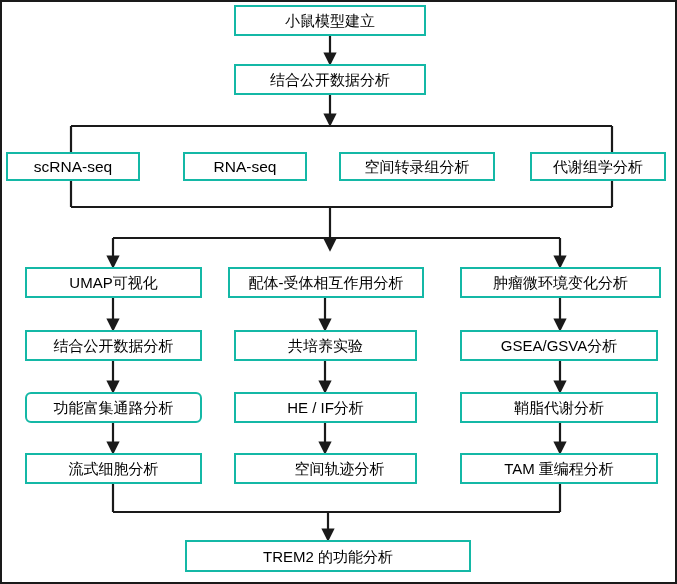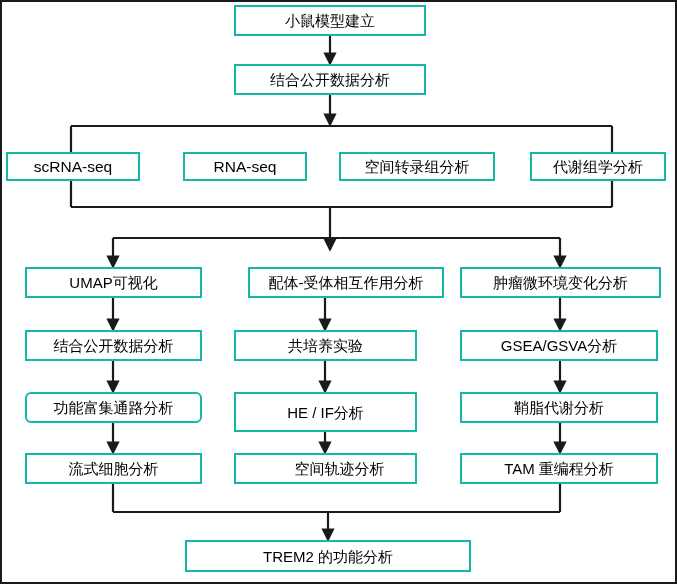--- a/index.html
+++ b/index.html
@@ -109,33 +109,33 @@
   <div class="node latin" style="left:6px; top:152px; width:134px; height:29px;">scRNA-seq</div>
 
   <div class="node" style="left:339px; top:152px; width:156px; height:29px;">空间转录组分析</div>
 
   <div class="node latin" style="left:183px; top:152px; width:124px; height:29px;">RNA-seq</div>
 
   <div class="node" style="left:530px; top:152px; width:136px; height:29px;">代谢组学分析</div>
 
   <div class="node" style="left:25px; top:267px; width:177px; height:31px;">UMAP可视化</div>
 
-  <div class="node" style="left:228px; top:267px; width:196px; height:31px;margin-left:20px;">配体-受体相互作用分析</div>
+  <div class="node" style="left:228px; top:267px; width:196px; height:31px;">配体-受体相互作用分析</div>
 
   <div class="node" style="left:460px; top:267px; width:201px; height:31px;">肿瘤微环境变化分析</div>
 
   <div class="node" style="left:25px; top:330px; width:177px; height:31px;">结合公开数据分析</div>
 
   <div class="node" style="left:234px; top:330px; width:183px; height:31px;">共培养实验</div>
 
   <div class="node" style="left:460px; top:330px; width:198px; height:31px;">GSEA/GSVA分析</div>
 
   <div class="node" style="left:25px; top:392px; width:177px; height:31px;border-radius:6px;">功能富集通路分析</div>
 
-  <div class="node" style="left:234px; top:392px; width:183px; height:40px;">HE / IF分析</div>
+  <div class="node" style="left:234px; top:392px; width:183px; height:31px;">HE / IF分析</div>
 
   <div class="node" style="left:460px; top:392px; width:198px; height:31px;">鞘脂代谢分析</div>
 
   <div class="node" style="left:25px; top:453px; width:177px; height:31px;">流式细胞分析</div>
 
   <div class="node" style="left:234px; top:453px; width:183px; height:31px;padding-left:28px;">空间轨迹分析</div>
 
   <div class="node" style="left:460px; top:453px; width:198px; height:31px;text-align:right;">TAM 重编程分析</div>
 
   <div class="node" style="left:185px; top:540px; width:286px; height:32px;">TREM2 的功能分析</div>

